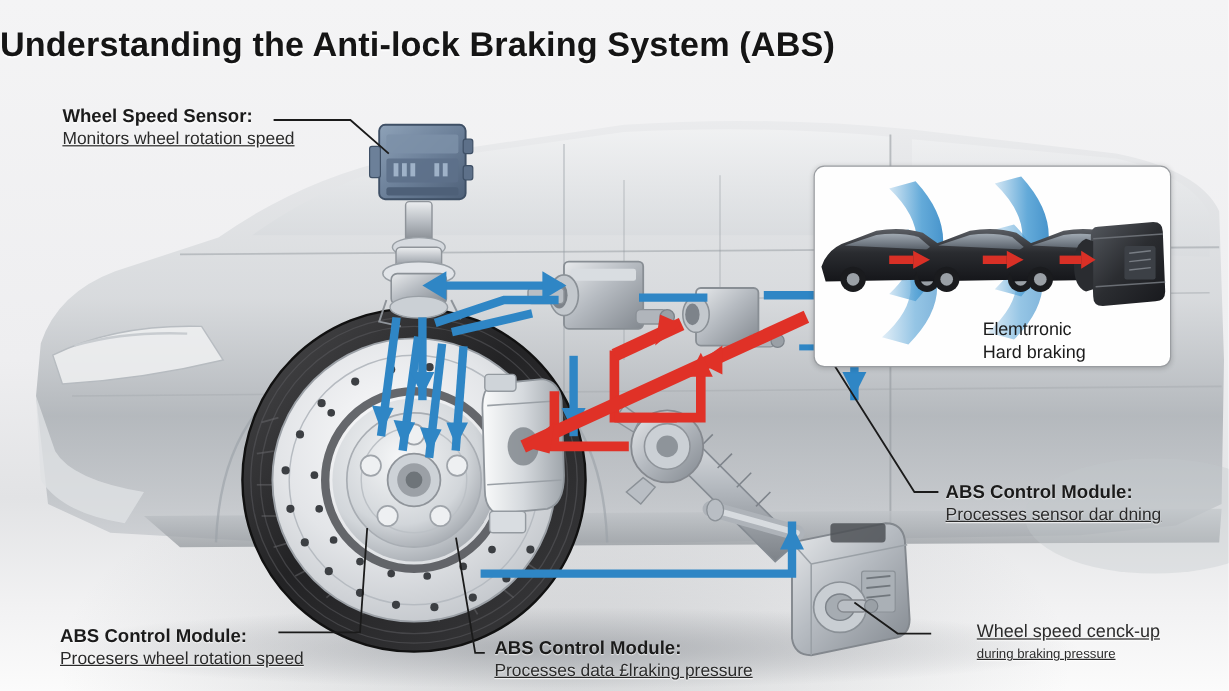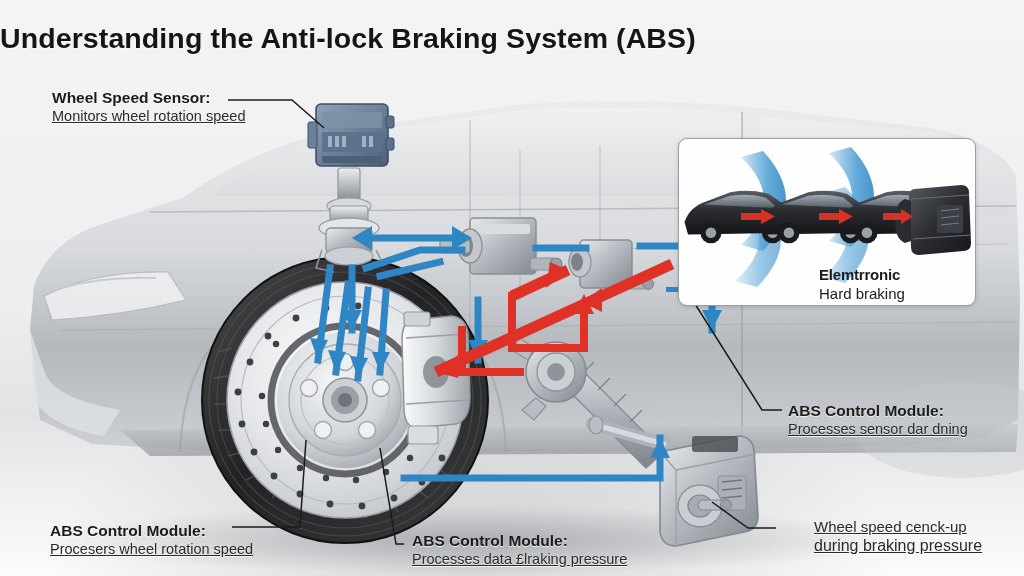--- a/index.html
+++ b/index.html
@@ -404,21 +404,21 @@
     <div class="c-desc">Processes data £lraking pressure</div>
   </div>
 
   <div class="callout" id="cal-abs-r">
     <div class="c-title">ABS Control Module:</div>
     <div class="c-desc">Processes sensor dar dning</div>
   </div>
 
   <div class="callout" id="cal-wsc-br">
     <div class="c-desc" style="font-size:15px">Wheel speed cenck-up</div>
-    <div class="c-desc" style="font-size:16px">during braking pressure</div>
+    <div class="c-desc" style="font-size:11px">during braking pressure</div>
   </div>
 
   <div id="inset-bluebar"></div>
 
   <div id="inset">
     <svg id="inset-svg" viewBox="0 0 296 166">
       <defs>
         <linearGradient id="arcG" x1="0" y1="0" x2="1" y2="0">
           <stop offset="0" stop-color="#cfe4f3"></stop>
           <stop offset=".6" stop-color="#4f9fd4"></stop>
@@ -492,18 +492,18 @@
         <rect x="62" y="74" width="20" height="7"></rect>
           <polygon points="82,70 96,77.5 82,85"></polygon>
         <rect x="140" y="74" width="20" height="7"></rect>
           <polygon points="160,70 174,77.5 160,85"></polygon>
         <rect x="204" y="74" width="18" height="7"></rect>
           <polygon points="222,70 234,77.5 222,85"></polygon>
       </g>
     </svg>
 
     <div id="inset-cap">
-      <div class="l1" style="font-weight:700">Elemtrronic</div>
+      <div class="l1" style="font-weight:400">Elemtrronic</div>
       <div>Hard braking</div>
     </div>
   </div>
 
 </div>
 
 </body></html>

